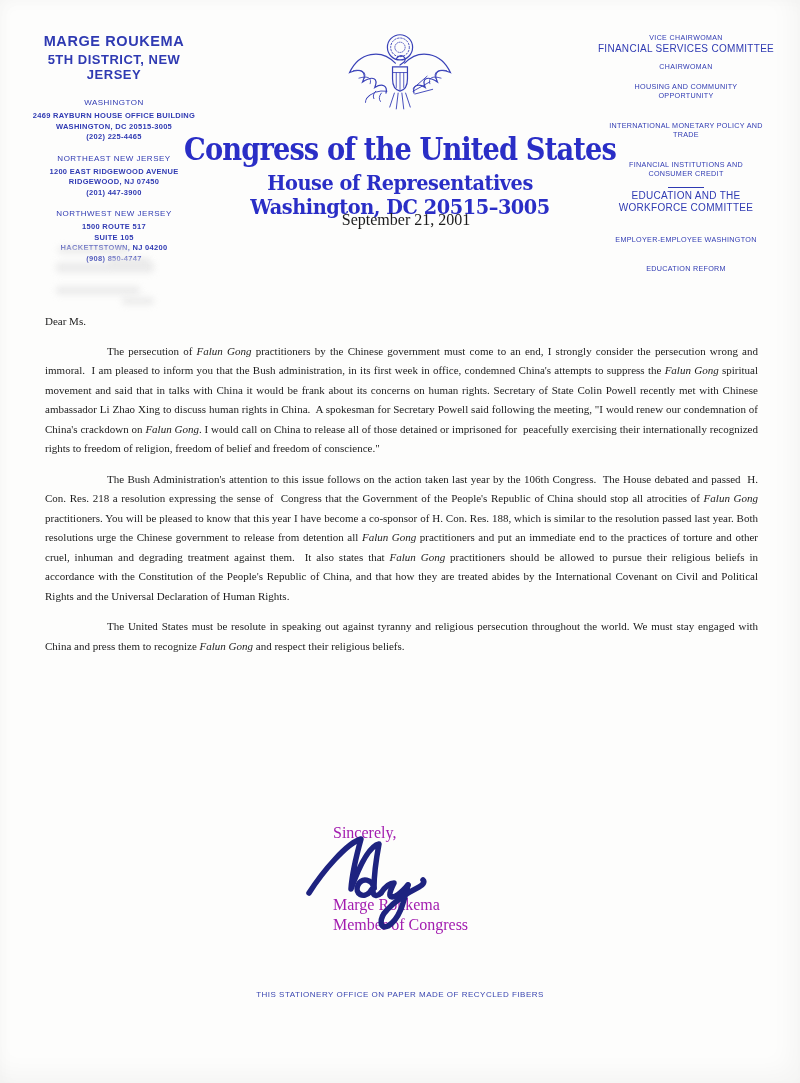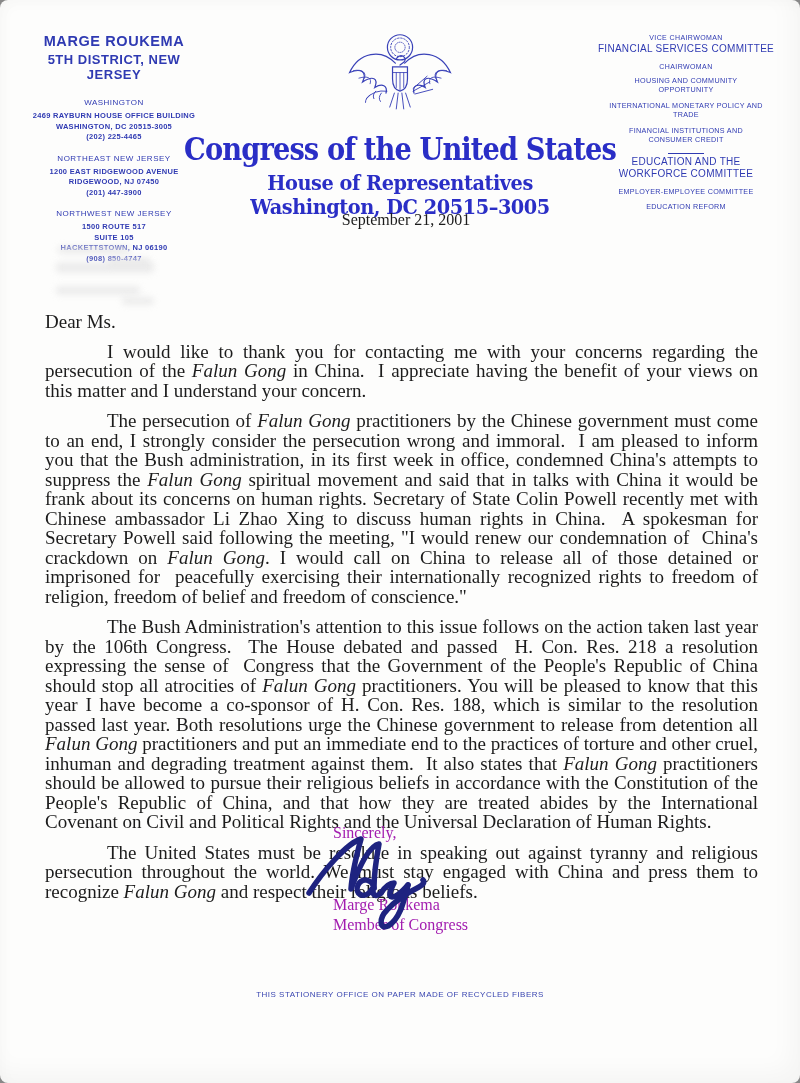--- a/index.html
+++ b/index.html
@@ -1,48 +1,47 @@
 <!DOCTYPE html>
 <html><head>
 <meta charset="utf-8">
 <style>
   html,body { margin:0; padding:0; background:#888; }
   .page {
     position:relative; width:800px; height:1083px; margin:0 auto;
     background:#fdfdfc; overflow:hidden;
     box-shadow: inset -8px -10px 24px rgba(0,0,0,0.035), inset 4px 4px 14px rgba(0,0,0,0.02);
     font-family:"Liberation Sans", sans-serif;
-    border-radius:8px;
   }
   
   .lh { color:#2f3ab2; text-align:center; }
   .lh-left  { position:absolute; left:26px;  top:33px; width:176px; }
   .lh-right { position:absolute; left:594px; top:27px; width:184px; }
   .lh-name { font-size:14.5px; font-weight:bold; letter-spacing:0.6px; margin-bottom:3px; }
   .lh-district { font-size:13px; letter-spacing:0.5px; margin-bottom:16px;font-weight:bold; }
   .lh-office { margin-bottom:11px; }
   .lh-office-title { font-size:8px; letter-spacing:0.5px; margin-bottom:4px; }
   .lh-line { font-size:7.5px; letter-spacing:0.3px; line-height:10.5px;font-weight:bold; }
   .lh-role { font-size:7px; letter-spacing:0.4px; margin-top:7px; }
   .lh-committee { font-size:10px; letter-spacing:0.3px; line-height:12.5px; margin-top:2px; }
-  .lh-sub { font-size:7.2px; letter-spacing:0.3px; line-height:9.5px; margin-top:6px; }
+  .lh-sub { font-size:7.2px; letter-spacing:0.3px; line-height:9.5px; margin-top:20px; }
   .lh-divider { width:36px; border-top:1px solid #2f3ab2; margin:8px auto 2px auto; }
   
   .seal { position:absolute; left:344px; top:31px; }
   .bl { position:absolute; left:0; right:0; text-align:center;
         font-family:"DejaVu Serif", serif; font-weight:bold; color:#2a2ec6; }
   .bl-title    { top:131px; font-size:31px; transform:scaleX(0.88); letter-spacing:-1px; }
   .bl-subtitle { top:170px; font-size:21px; transform:scaleX(0.92); letter-spacing:-0.5px; }
   .bl-address  { top:194px; font-size:21px; transform:scaleX(0.92); letter-spacing:-0.5px; }
   .date-line { position:absolute; left:12px; right:0; top:211px; text-align:center;
                font-family:"Liberation Serif", serif; font-size:16px; color:#1c1c1c; }
   
   .letter-body {
     position:absolute; left:45px; top:312px; width:713px;
-    font-family:"Liberation Serif", serif; font-size:19px; line-height:19.5px;
+    font-family:"Liberation Serif", serif; font-size:11px; line-height:19.5px;
     color:#1c1c1c;
   }
   .salutation { margin:0 0 10px 0; }
   .body-para { margin:0 0 11px 0; text-indent:62px; text-align:justify; white-space:pre-wrap; }
   
   .closing { position:absolute; left:333px; top:823px;
              font-family:"Liberation Serif", serif; font-size:16px; line-height:20px; color:#a21caf; }
   .signature-svg { position:absolute; left:-28px; top:10px; }
   .typed-name { margin-top:52px; }
   
@@ -68,35 +67,35 @@
     <div class="lh-office">
       <div class="lh-office-title">NORTHEAST NEW JERSEY</div>
       <div class="lh-line">1200 EAST RIDGEWOOD AVENUE</div>
       <div class="lh-line">RIDGEWOOD, NJ 07450</div>
       <div class="lh-line">(201) 447-3900</div>
     </div>
     <div class="lh-office">
       <div class="lh-office-title">NORTHWEST NEW JERSEY</div>
       <div class="lh-line">1500 ROUTE 517</div>
       <div class="lh-line">SUITE 105</div>
-      <div class="lh-line">HACKETTSTOWN, NJ 06190</div>
+      <div class="lh-line">HACKETTSTOWN, NJ 04200</div>
       <div class="lh-line">(908) 850-4747</div>
     </div>
   </div>
 
   <div class="lh lh-right">
     <div class="lh-role">VICE CHAIRWOMAN</div>
     <div class="lh-committee">FINANCIAL SERVICES COMMITTEE</div>
     <div class="lh-role">CHAIRWOMAN</div>
-    <div class="lh-sub" style="margin-top:6px; padding:0 22px;">HOUSING AND COMMUNITY OPPORTUNITY</div>
+    <div class="lh-sub" style="margin-top:12px; padding:0 22px;">HOUSING AND COMMUNITY OPPORTUNITY</div>
     <div class="lh-sub" style="padding:0 14px;">INTERNATIONAL MONETARY POLICY AND TRADE</div>
     <div class="lh-sub" style="padding:0 22px;">FINANCIAL INSTITUTIONS AND CONSUMER CREDIT</div>
     <div class="lh-divider"></div>
     <div class="lh-committee" style="padding:0 12px;">EDUCATION AND THE WORKFORCE COMMITTEE</div>
-    <div class="lh-sub">EMPLOYER-EMPLOYEE COMMITTEE</div>
+    <div class="lh-sub">EMPLOYER-EMPLOYEE WASHINGTON</div>
     <div class="lh-sub">EDUCATION REFORM</div>
   </div>
 
   <div class="seal">
     <svg width="112" height="98" viewBox="0 0 120 104" fill="none" stroke="#3a42b8" stroke-width="1.3" stroke-linecap="round">
 
       <circle cx="60" cy="17" r="13.5"></circle>
       <circle cx="60" cy="17" r="10" stroke-dasharray="1.6 1.8" stroke-width="1"></circle>
       <circle cx="60" cy="17" r="5.5" stroke-dasharray="1 1.4" stroke-width="0.9"></circle>
 
@@ -125,21 +124,20 @@
 
   <div class="smudge" style="left:58px; top:246px; width:72px; height:8px;"></div>
   <div class="smudge" style="left:56px; top:262px; width:98px; height:11px;"></div>
   <div class="smudge" style="left:108px; top:258px; width:42px; height:9px;"></div>
   <div class="smudge" style="left:56px; top:286px; width:84px; height:9px;"></div>
   <div class="smudge" style="left:122px; top:297px; width:32px; height:8px;"></div>
 
   <div class="letter-body" id="letter-body">
     <p class="salutation">Dear Ms.</p>
 
-  <p class="body-para"><span>I would like to thank you for contacting me with your concerns regarding the persecution of the </span><i>Falun Gong</i><span> in China.  I appreciate having the benefit of your views on this matter and I understand your concern.</span></p>
       <p class="body-para"><span>The persecution of </span><i>Falun Gong</i><span> practitioners by the Chinese government must come to an end, I strongly consider the persecution wrong and immoral.  I am pleased to inform you that the Bush administration, in its first week in office, condemned China's attempts to suppress the </span><i>Falun Gong</i><span> spiritual movement and said that in talks with China it would be frank about its concerns on human rights. Secretary of State Colin Powell recently met with Chinese ambassador Li Zhao Xing to discuss human rights in China.  A spokesman for Secretary Powell said following the meeting, "I would renew our condemnation of  China's crackdown on </span><i>Falun Gong</i><span>. I would call on China to release all of those detained or imprisoned for  peacefully exercising their internationally recognized rights to freedom of religion, freedom of belief and freedom of conscience."</span></p>
       <p class="body-para"><span>The Bush Administration's attention to this issue follows on the action taken last year by the 106th Congress.  The House debated and passed  H. Con. Res. 218 a resolution expressing the sense of  Congress that the Government of the People's Republic of China should stop all atrocities of </span><i>Falun Gong</i><span> practitioners. You will be pleased to know that this year I have become a co-sponsor of H. Con. Res. 188, which is similar to the resolution passed last year. Both resolutions urge the Chinese government to release from detention all </span><i>Falun Gong</i><span> practitioners and put an immediate end to the practices of torture and other cruel, inhuman and degrading treatment against them.  It also states that </span><i>Falun Gong</i><span> practitioners should be allowed to pursue their religious beliefs in accordance with the Constitution of the People's Republic of China, and that how they are treated abides by the International Covenant on Civil and Political Rights and the Universal Declaration of Human Rights.</span></p>
       <p class="body-para"><span>The United States must be resolute in speaking out against tyranny and religious persecution throughout the world. We must stay engaged with China and press them to recognize </span><i>Falun Gong</i><span> and respect their religious beliefs.</span></p>
     </div>
 
   <div class="closing">
     <div>Sincerely,</div>
     <div class="signature-svg" aria-label="Marge">
       <svg width="150" height="100" viewBox="0 0 150 100" fill="none" stroke="#1e2380" stroke-width="5.5" stroke-linecap="round" stroke-linejoin="round">
         <path d="M4,60 C18,38 42,10 56,6 C51,24 47,42 46,56 C54,34 64,13 74,11 C71,27 69,44 69,55"></path>

